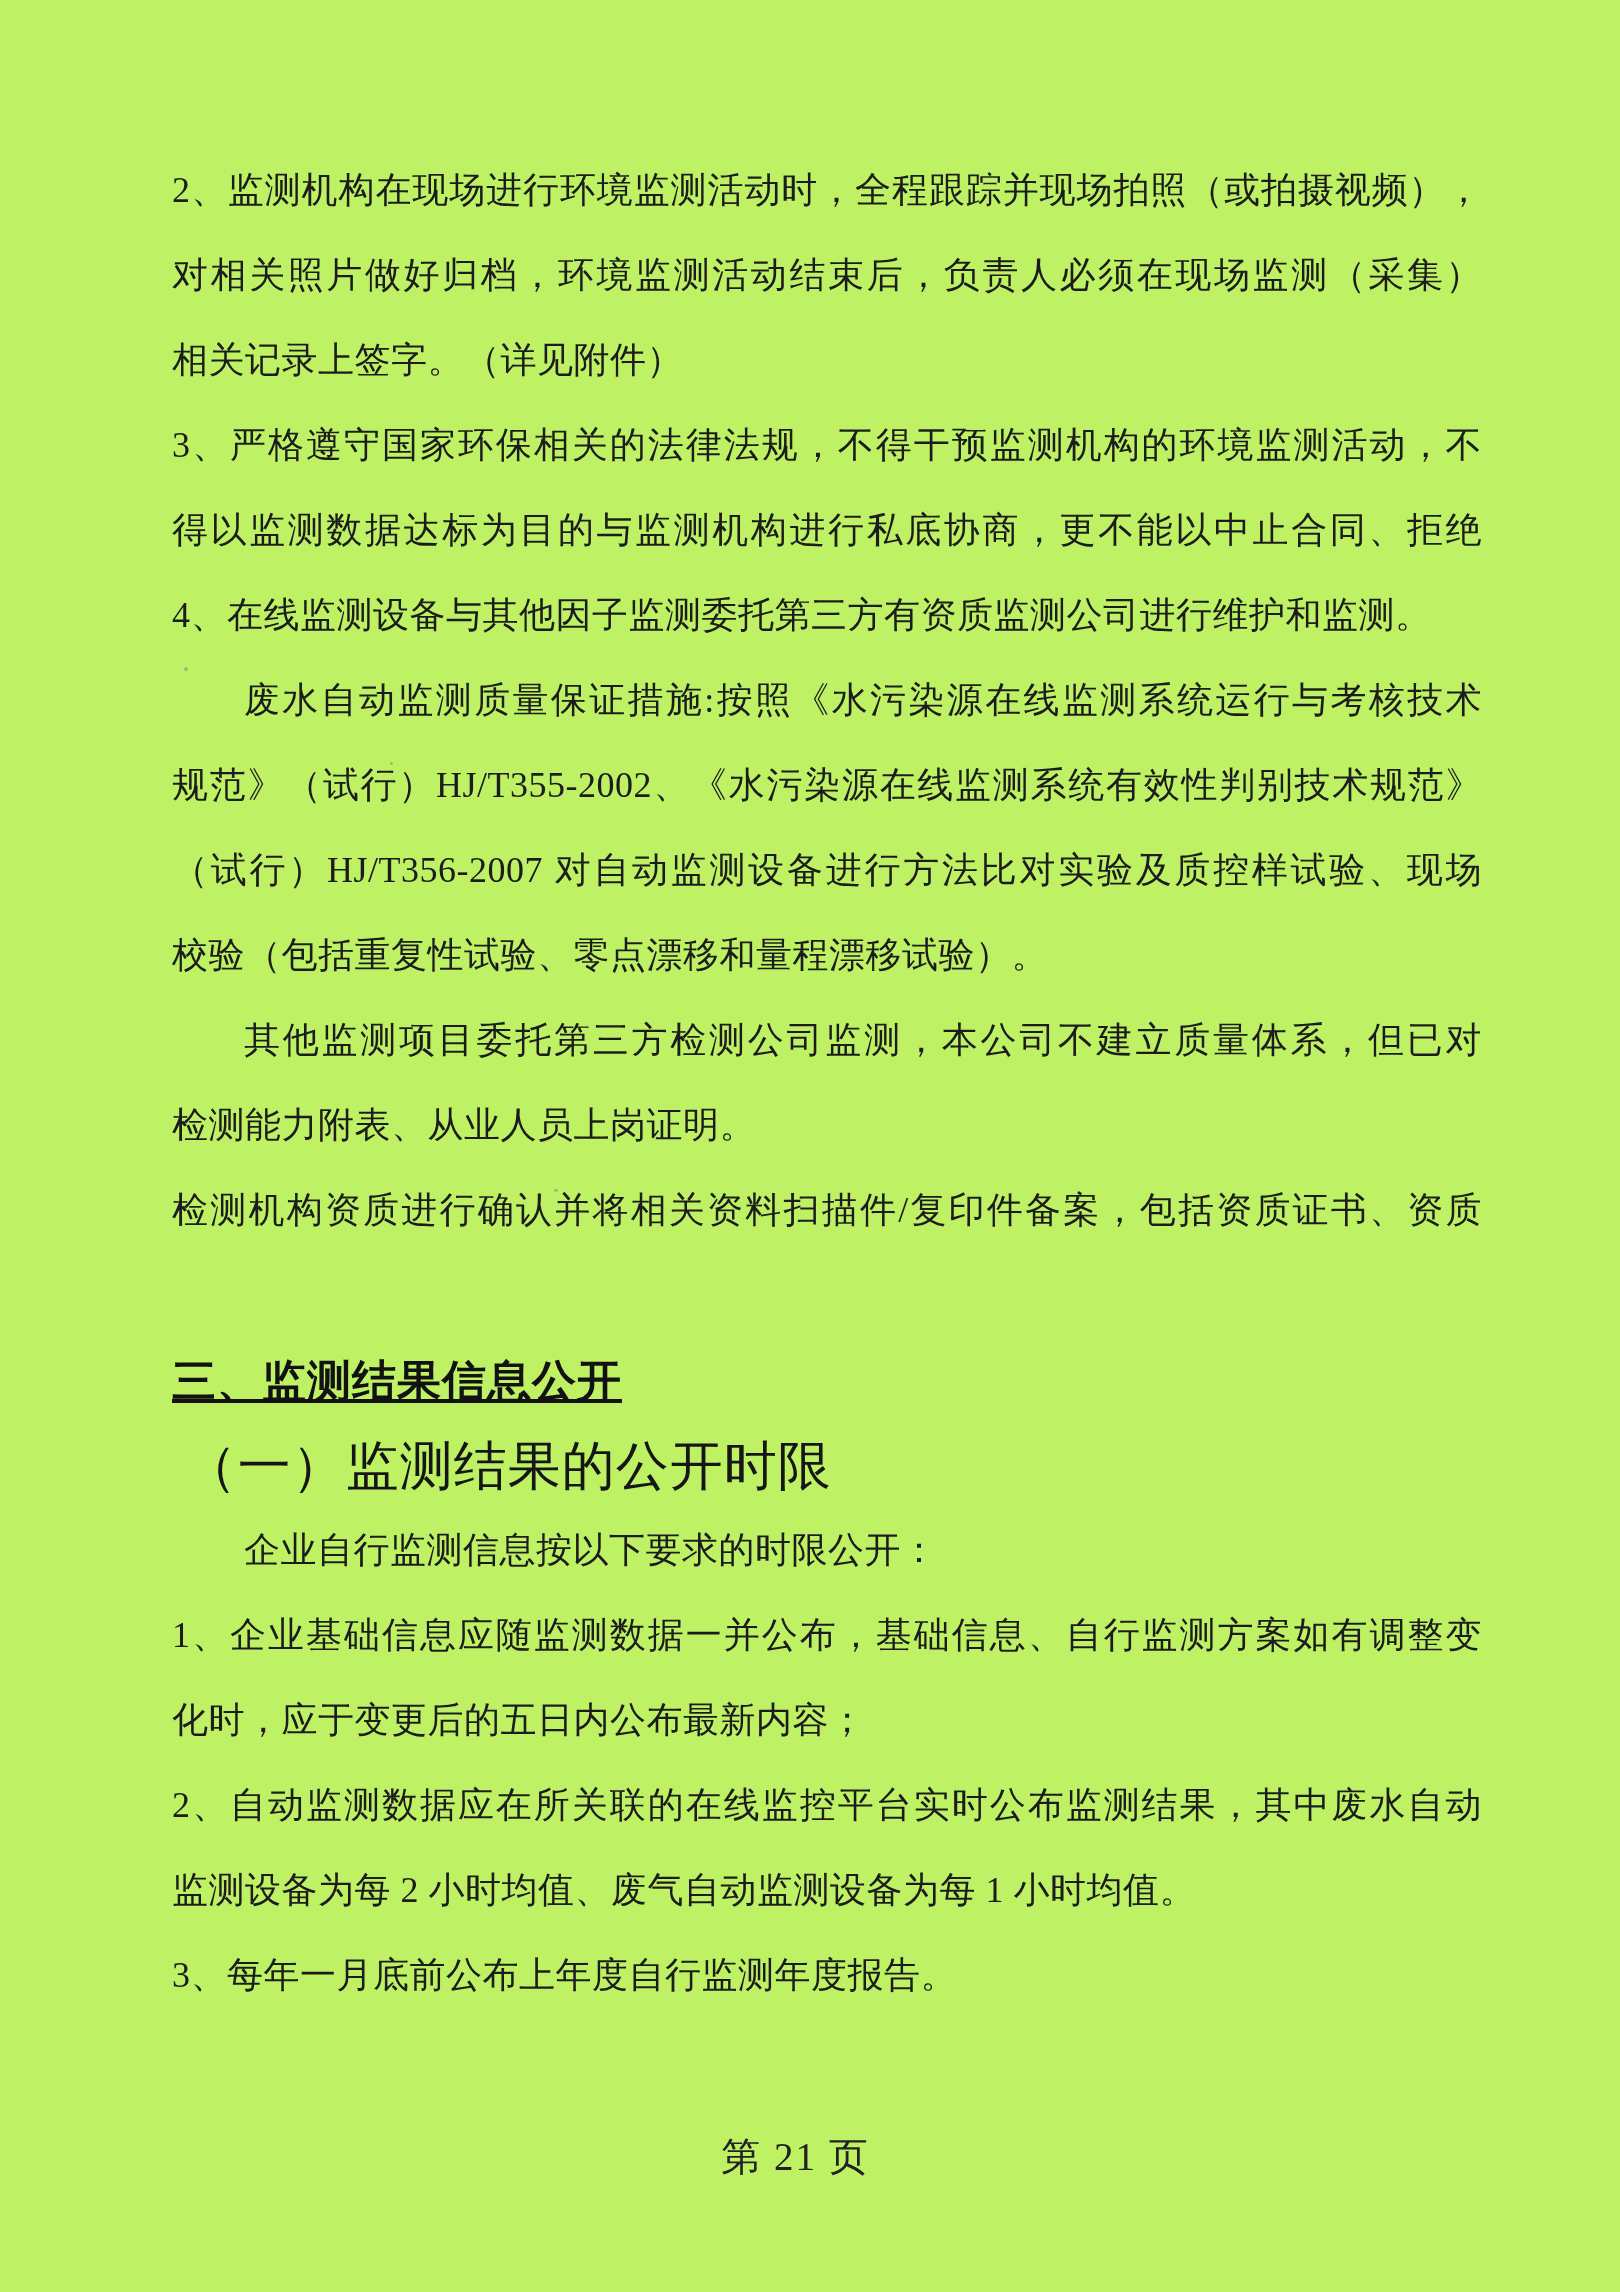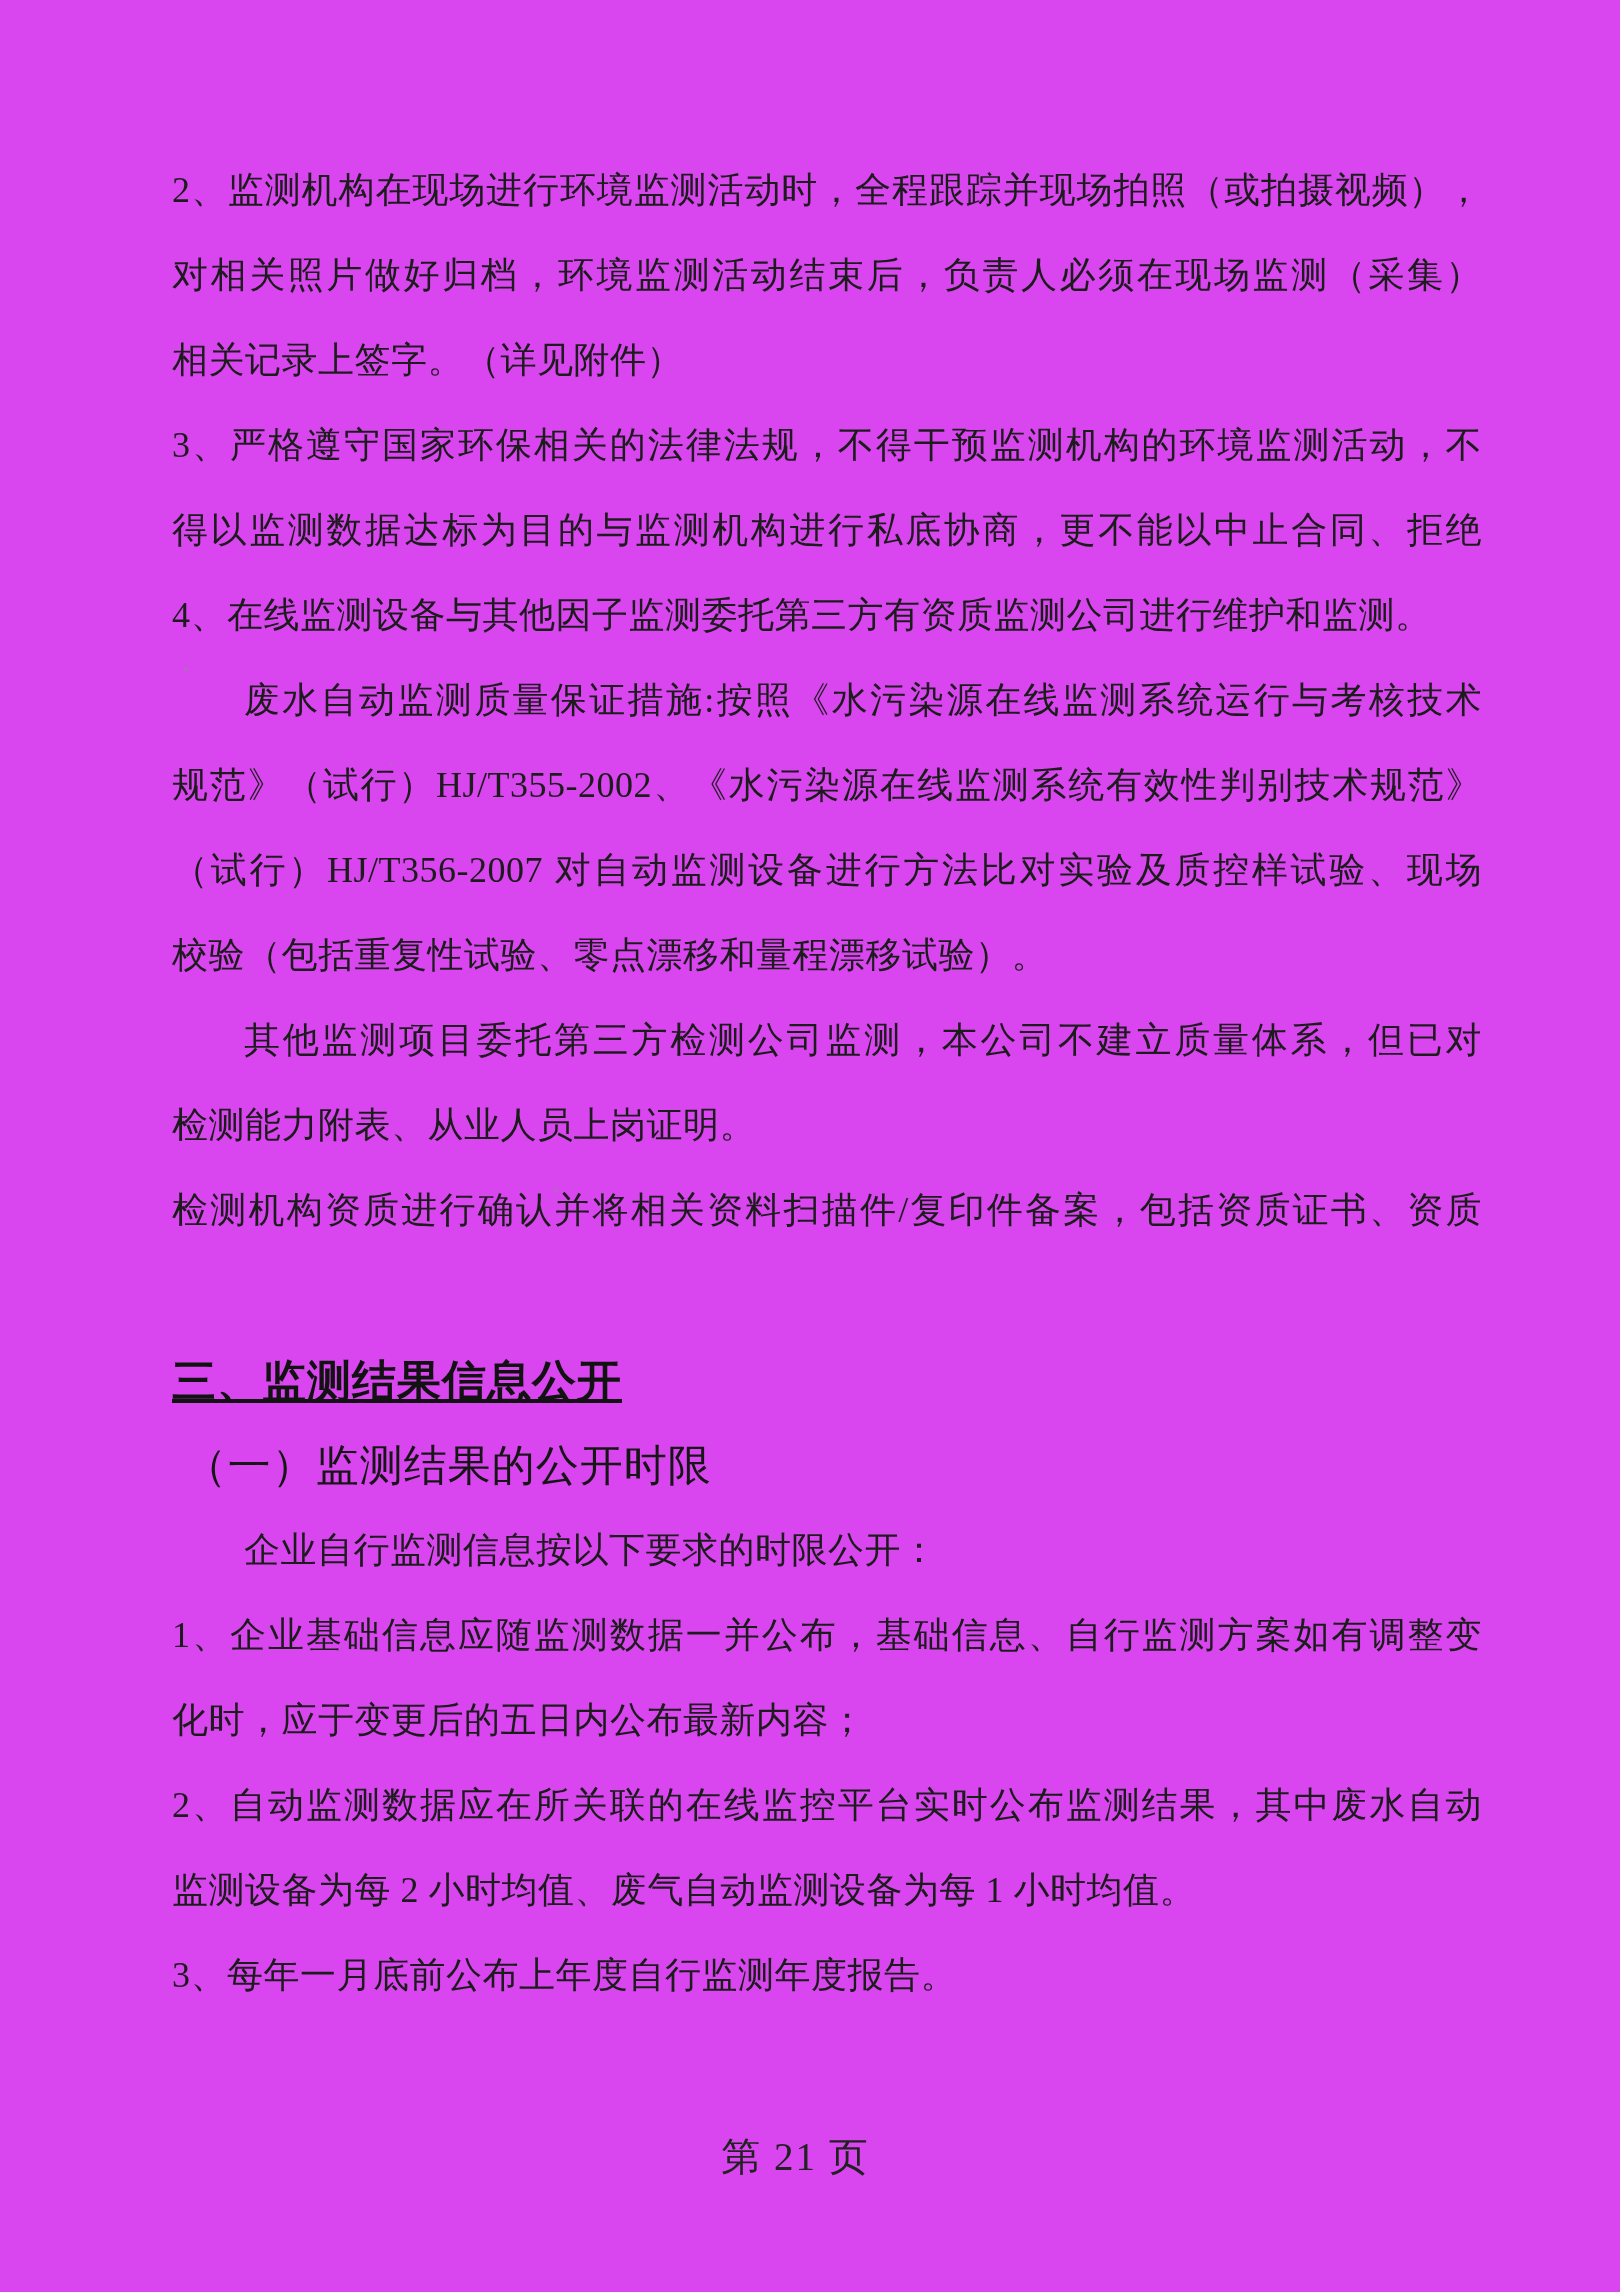--- a/index.html
+++ b/index.html
@@ -8,21 +8,21 @@
     height: 2293px;
     background: #ffffff;
     position: relative;
     font-family: "Liberation Serif", "DejaVu Serif", serif;
     color: #1c1c1c;
     overflow: hidden;
   }
   .page {
     position: absolute;
     inset: 0;
-    background: #d946ef;
+    background: #bef264;
   }
   .content {
     position: absolute;
     left: 172px;
     top: 148px;
     width: 1310px;
   }
   .para { margin: 0; padding: 0; }
   .line {
     height: 85px;
@@ -46,21 +46,21 @@
     color: #121212;
     text-align: left;
     letter-spacing: 1px;
     text-decoration: underline;
   }
   .subsection-heading {
     height: 85px;
     line-height: 85px;
     font-family: "Liberation Sans", "DejaVu Sans", sans-serif;
     font-weight: normal;
-    font-size: 43px;
+    font-size: 53px;
     color: #161616;
     padding-left: 11.8px;
     text-align: left;
     letter-spacing: 1px;
   }
   .footer {
     position: absolute;
     left: 0;
     right: 29px;
     top: 2127px;

